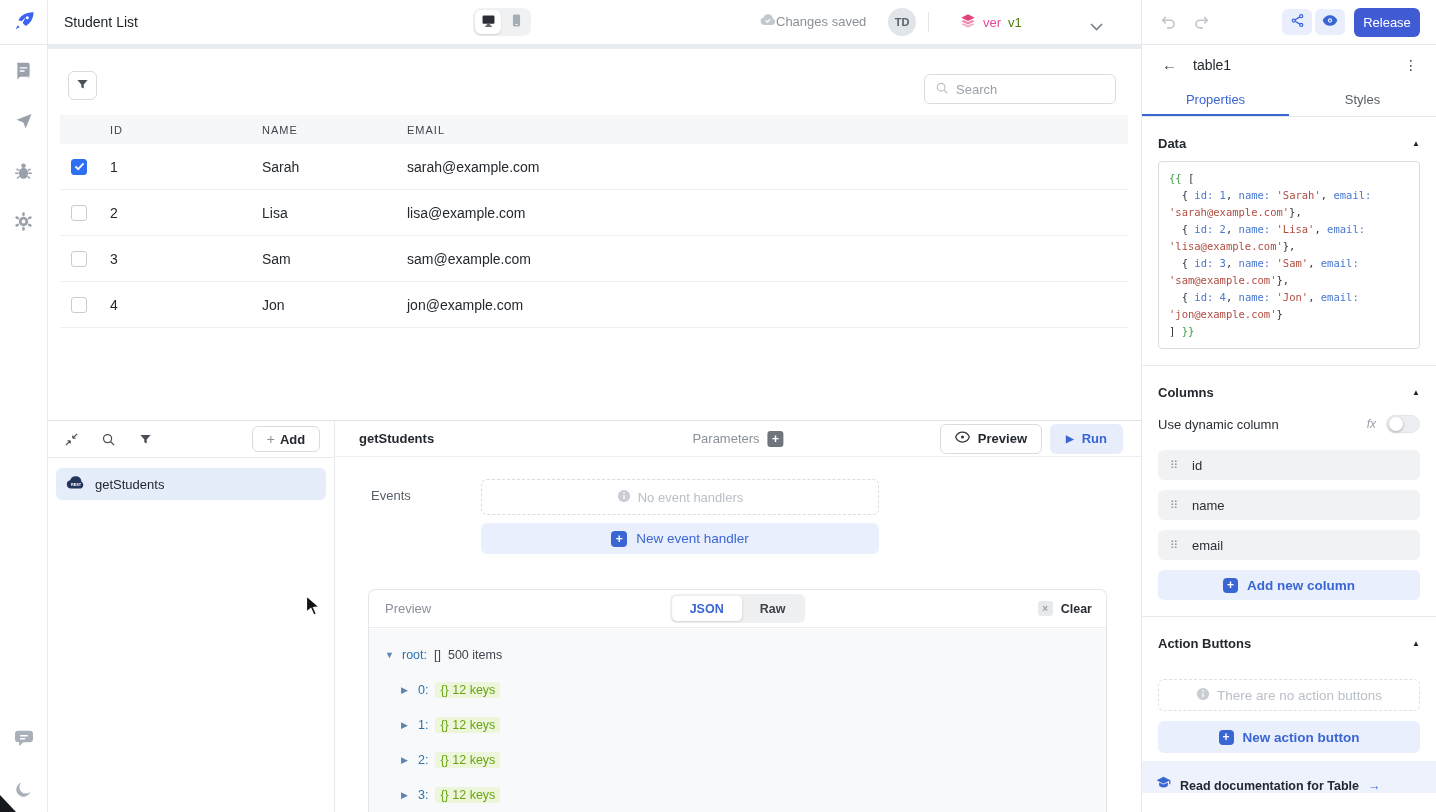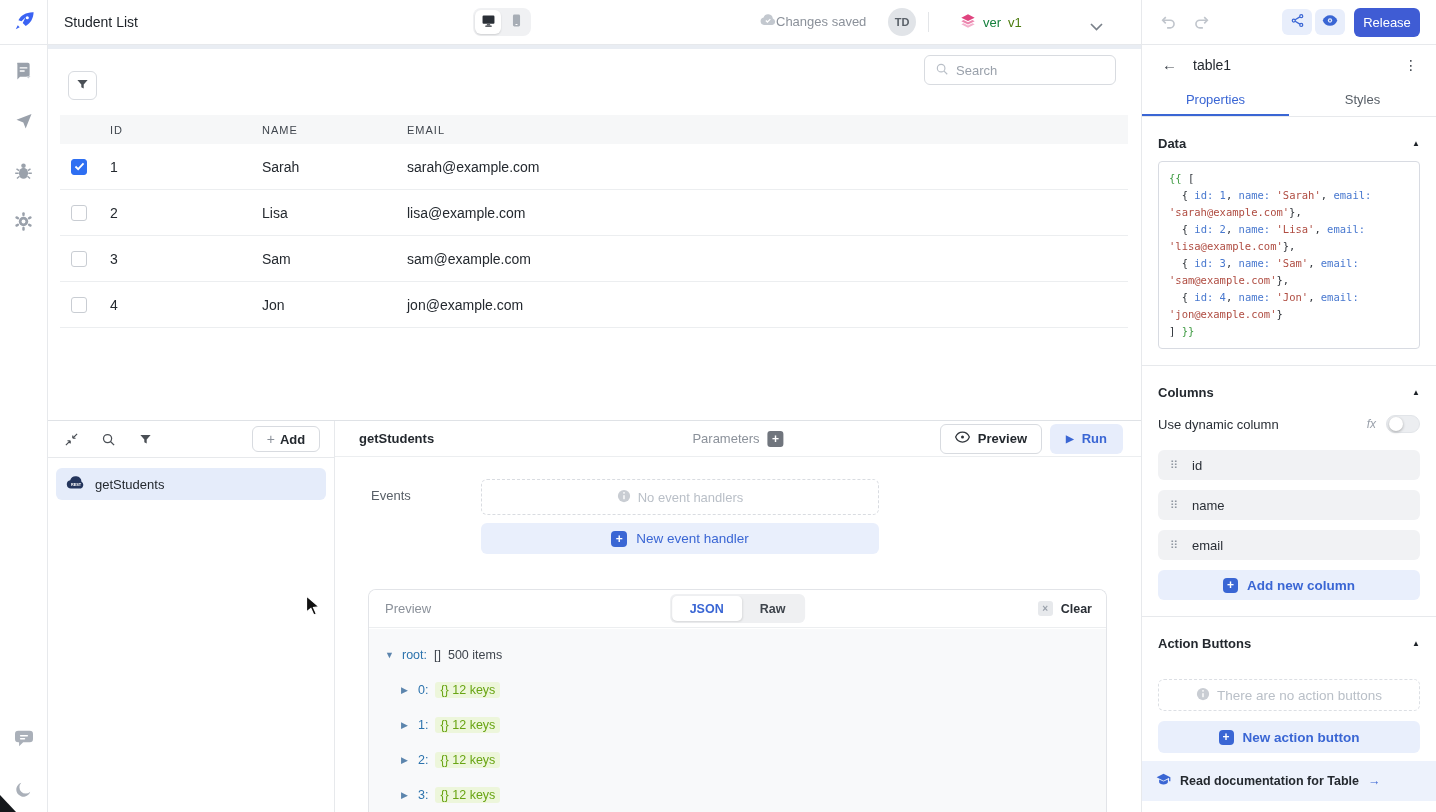--- a/index.html
+++ b/index.html
@@ -11,39 +11,39 @@
   .topbar{position:absolute;left:0;top:0;width:1436px;height:45px;background:#fff;border-bottom:1px solid #e7e9ec;z-index:5}
   .logo{position:absolute;left:0;top:0;width:48px;height:44px;border-right:1px solid #e7e9ec;display:flex;align-items:center;justify-content:center;cursor:pointer}
   .app-title{position:absolute;left:64px;top:14px;font-size:14px;font-weight:500;color:#1c2127}
   .device-toggle{position:absolute;left:473px;top:8px;height:28px;background:#f0f1f3;border-radius:8px;display:flex;align-items:center;padding:2px;gap:2px}
   .seg{width:26px;height:24px;border-radius:6px;display:flex;align-items:center;justify-content:center}
   .seg.active{background:#fff;box-shadow:0 1px 2px rgba(0,0,0,.14)}
   .saved{position:absolute;left:760px;top:13px;display:flex;align-items:center;font-size:13px;color:#8b919a}
   .avatar{position:absolute;left:888px;top:8px;width:28px;height:28px;border-radius:50%;background:#e1e4e8;color:#596068;font-size:11px;font-weight:700;display:flex;align-items:center;justify-content:center}
   .tb-div{position:absolute;left:928px;top:12px;width:1px;height:20px;background:#e3e5e8}
   .version{position:absolute;left:960px;top:13px;display:flex;align-items:center;gap:7px;font-size:13px;cursor:pointer}
-  .ver-label{color:#15803d}.ver-value{color:#4d7c0f}
+  .ver-label{color:#ec4899}.ver-value{color:#4d7c0f}
   .tb-chevron{position:absolute;left:1090px;top:19px}
   .tb-right{position:absolute;left:1141px;right:0;top:0;height:44px;border-left:1px solid #e7e9ec}
   .hist{position:absolute;top:11px;width:22px;height:22px;display:flex;align-items:center;justify-content:center}
   .undo{left:15px}.redo{left:49px}
   .icon-btn{position:absolute;top:9px;width:30px;height:26px;border-radius:6px;background:#e8eefb;display:flex;align-items:center;justify-content:center;border:none}
   .share-btn{left:140px}.eye-btn{left:173px}
   .release-btn{position:absolute;left:212px;top:8px;width:66px;height:29px;border-radius:6px;background:#3f5cd4;color:#fff;font-size:13px;font-weight:400;display:flex;align-items:center;justify-content:center;border:none}
 
   
   .rail{position:absolute;left:0;top:45px;bottom:0;width:48px;background:#fff;border-right:1px solid #e7e9ec;display:flex;flex-direction:column;align-items:center;padding:15px 0 12px;z-index:4}
   .grp-top,.grp-bottom{display:flex;flex-direction:column;gap:28px;align-items:center}
   .grp-bottom{margin-top:auto}
   .rail-icon{width:22px;height:22px;display:flex;align-items:center;justify-content:center;cursor:pointer}
 
   
   .canvas{position:absolute;left:48px;top:45px;width:1093px;height:375px;background:#fff;border-top:4px solid #e9edf3}
   .filter-btn{position:absolute;left:20px;top:22px;width:29px;height:29px;border:1px solid #d8dbe0;border-radius:6px;background:#fff;display:flex;align-items:center;justify-content:center}
-  .search-box{position:absolute;left:876px;top:6px;width:192px;height:30px;border:1px solid #d8dbe0;border-radius:6px;background:#fff;display:flex;align-items:center;padding:0 10px;gap:7px}
+  .search-box{position:absolute;left:876px;top:25px;width:192px;height:30px;border:1px solid #d8dbe0;border-radius:6px;background:#fff;display:flex;align-items:center;padding:0 10px;gap:7px}
   .search-box input{border:none;outline:none;font-size:13px;color:#24292f;width:100%;font-family:inherit;background:transparent}
   .search-box input::placeholder{color:#9aa1ab}
   .ttable{position:absolute;left:12px;top:66px;width:1068px}
   .thead{display:flex;height:29px;background:#f6f7f8;align-items:center;font-size:11px;letter-spacing:1px;color:#40464e;font-weight:500}
   .trow{display:flex;height:46px;align-items:center;border-bottom:1px solid #eceef0;font-size:14px;color:#24292f}
   .sel{width:40px;flex:0 0 40px;display:flex;align-items:center;padding-left:11px}
   .cid{width:152px;flex:0 0 152px;padding-left:10px}
   .cnm{width:145px;flex:0 0 145px;padding-left:10px}
   .cem{flex:1;padding-left:10px}
   .cb{width:16px;height:16px;border:1.5px solid #c9cdd3;border-radius:3px;background:#fff;cursor:pointer}
@@ -112,21 +112,21 @@
   .dyn-row{display:flex;align-items:center;margin:4px 0 12px;height:28px}
   .dyn-label{font-size:13px;color:#2a2f36}
   .fx{margin-left:auto;font-family:Liberation Sans, sans-serif;font-style:italic;font-size:12px;color:#9aa1ab;margin-right:10px}
   .toggle{width:34px;height:18px;border-radius:9px;background:#eceef1;border:1px solid #e2e5e9;position:relative;cursor:pointer}
   .knob{position:absolute;left:2px;top:1px;width:14px;height:14px;border-radius:50%;background:#fff;box-shadow:0 1px 3px rgba(0,0,0,.3)}
   .chip{height:30px;border-radius:6px;background:#f1f2f4;display:flex;align-items:center;gap:14px;padding:0 12px;margin-bottom:10px;font-size:13px;color:#2a2f36;cursor:grab}
   .handle{color:#9097a0;font-size:11px}
   .blue-btn{height:30px;border-radius:6px;background:#e9effc;display:flex;align-items:center;justify-content:center;gap:9px;font-size:13.5px;font-weight:600;color:#3a66d4;border:none;width:100%}
   .action-dashed{margin-top:28px;height:32px;border:1px dashed #dcdfe4;border-radius:6px;display:flex;align-items:center;justify-content:center;gap:7px;font-size:13.5px;color:#b9bfc7}
   .new-action{margin-top:10px;height:32px}
-  .docs-row{height:40px;background:#edf2fc;margin:8px -16px 16px;display:flex;align-items:center;padding:0 14px;gap:9px;font-size:12.5px;font-weight:700;color:#24292f;cursor:pointer}
+  .docs-row{height:32px;background:#edf2fc;margin:8px -16px 16px;display:flex;align-items:flex-end;padding:0 14px;gap:9px;font-size:12.5px;font-weight:700;color:#24292f;cursor:pointer}
   .docs-arrow{color:#3a66d4;font-weight:700}
 
   
   .cursor{position:absolute;left:305px;top:595px;z-index:50;pointer-events:none}
   .corner{position:absolute;left:0;bottom:0;width:16px;height:17px;background:#15181c;clip-path:polygon(0 0,100% 100%,0 100%);z-index:40}
 </style>
 </head>
 <body>
 
 <header class="topbar">

